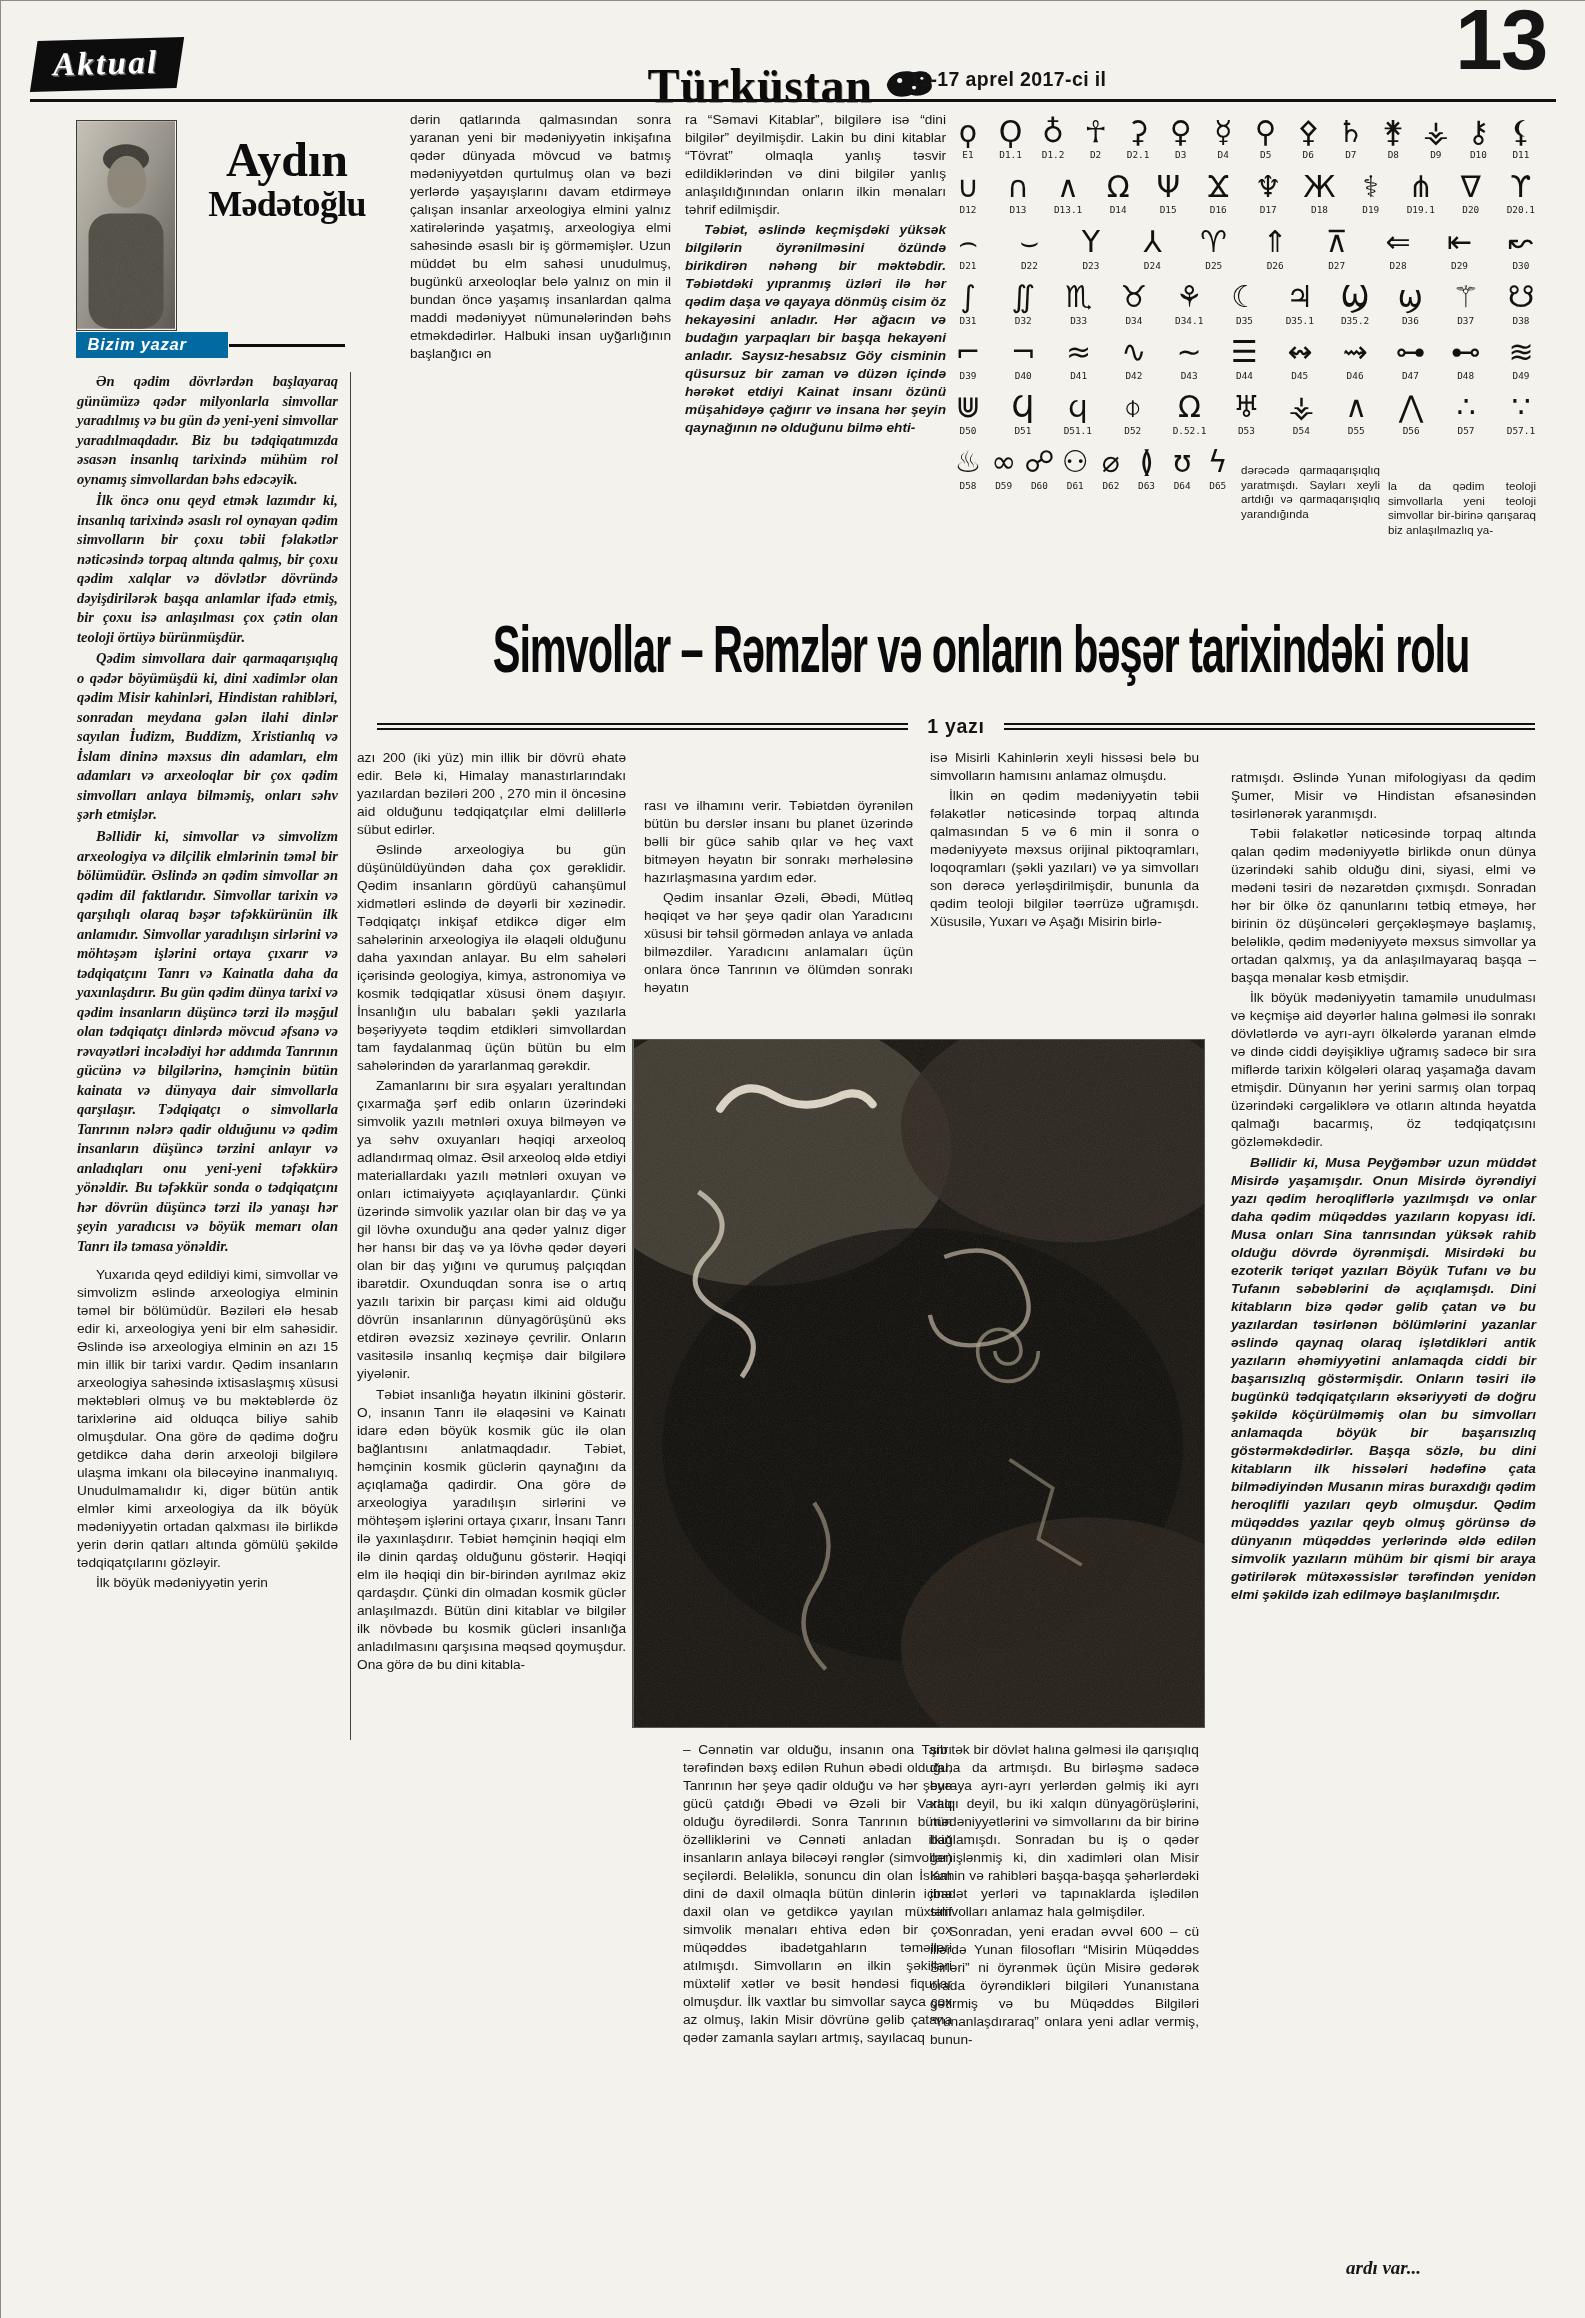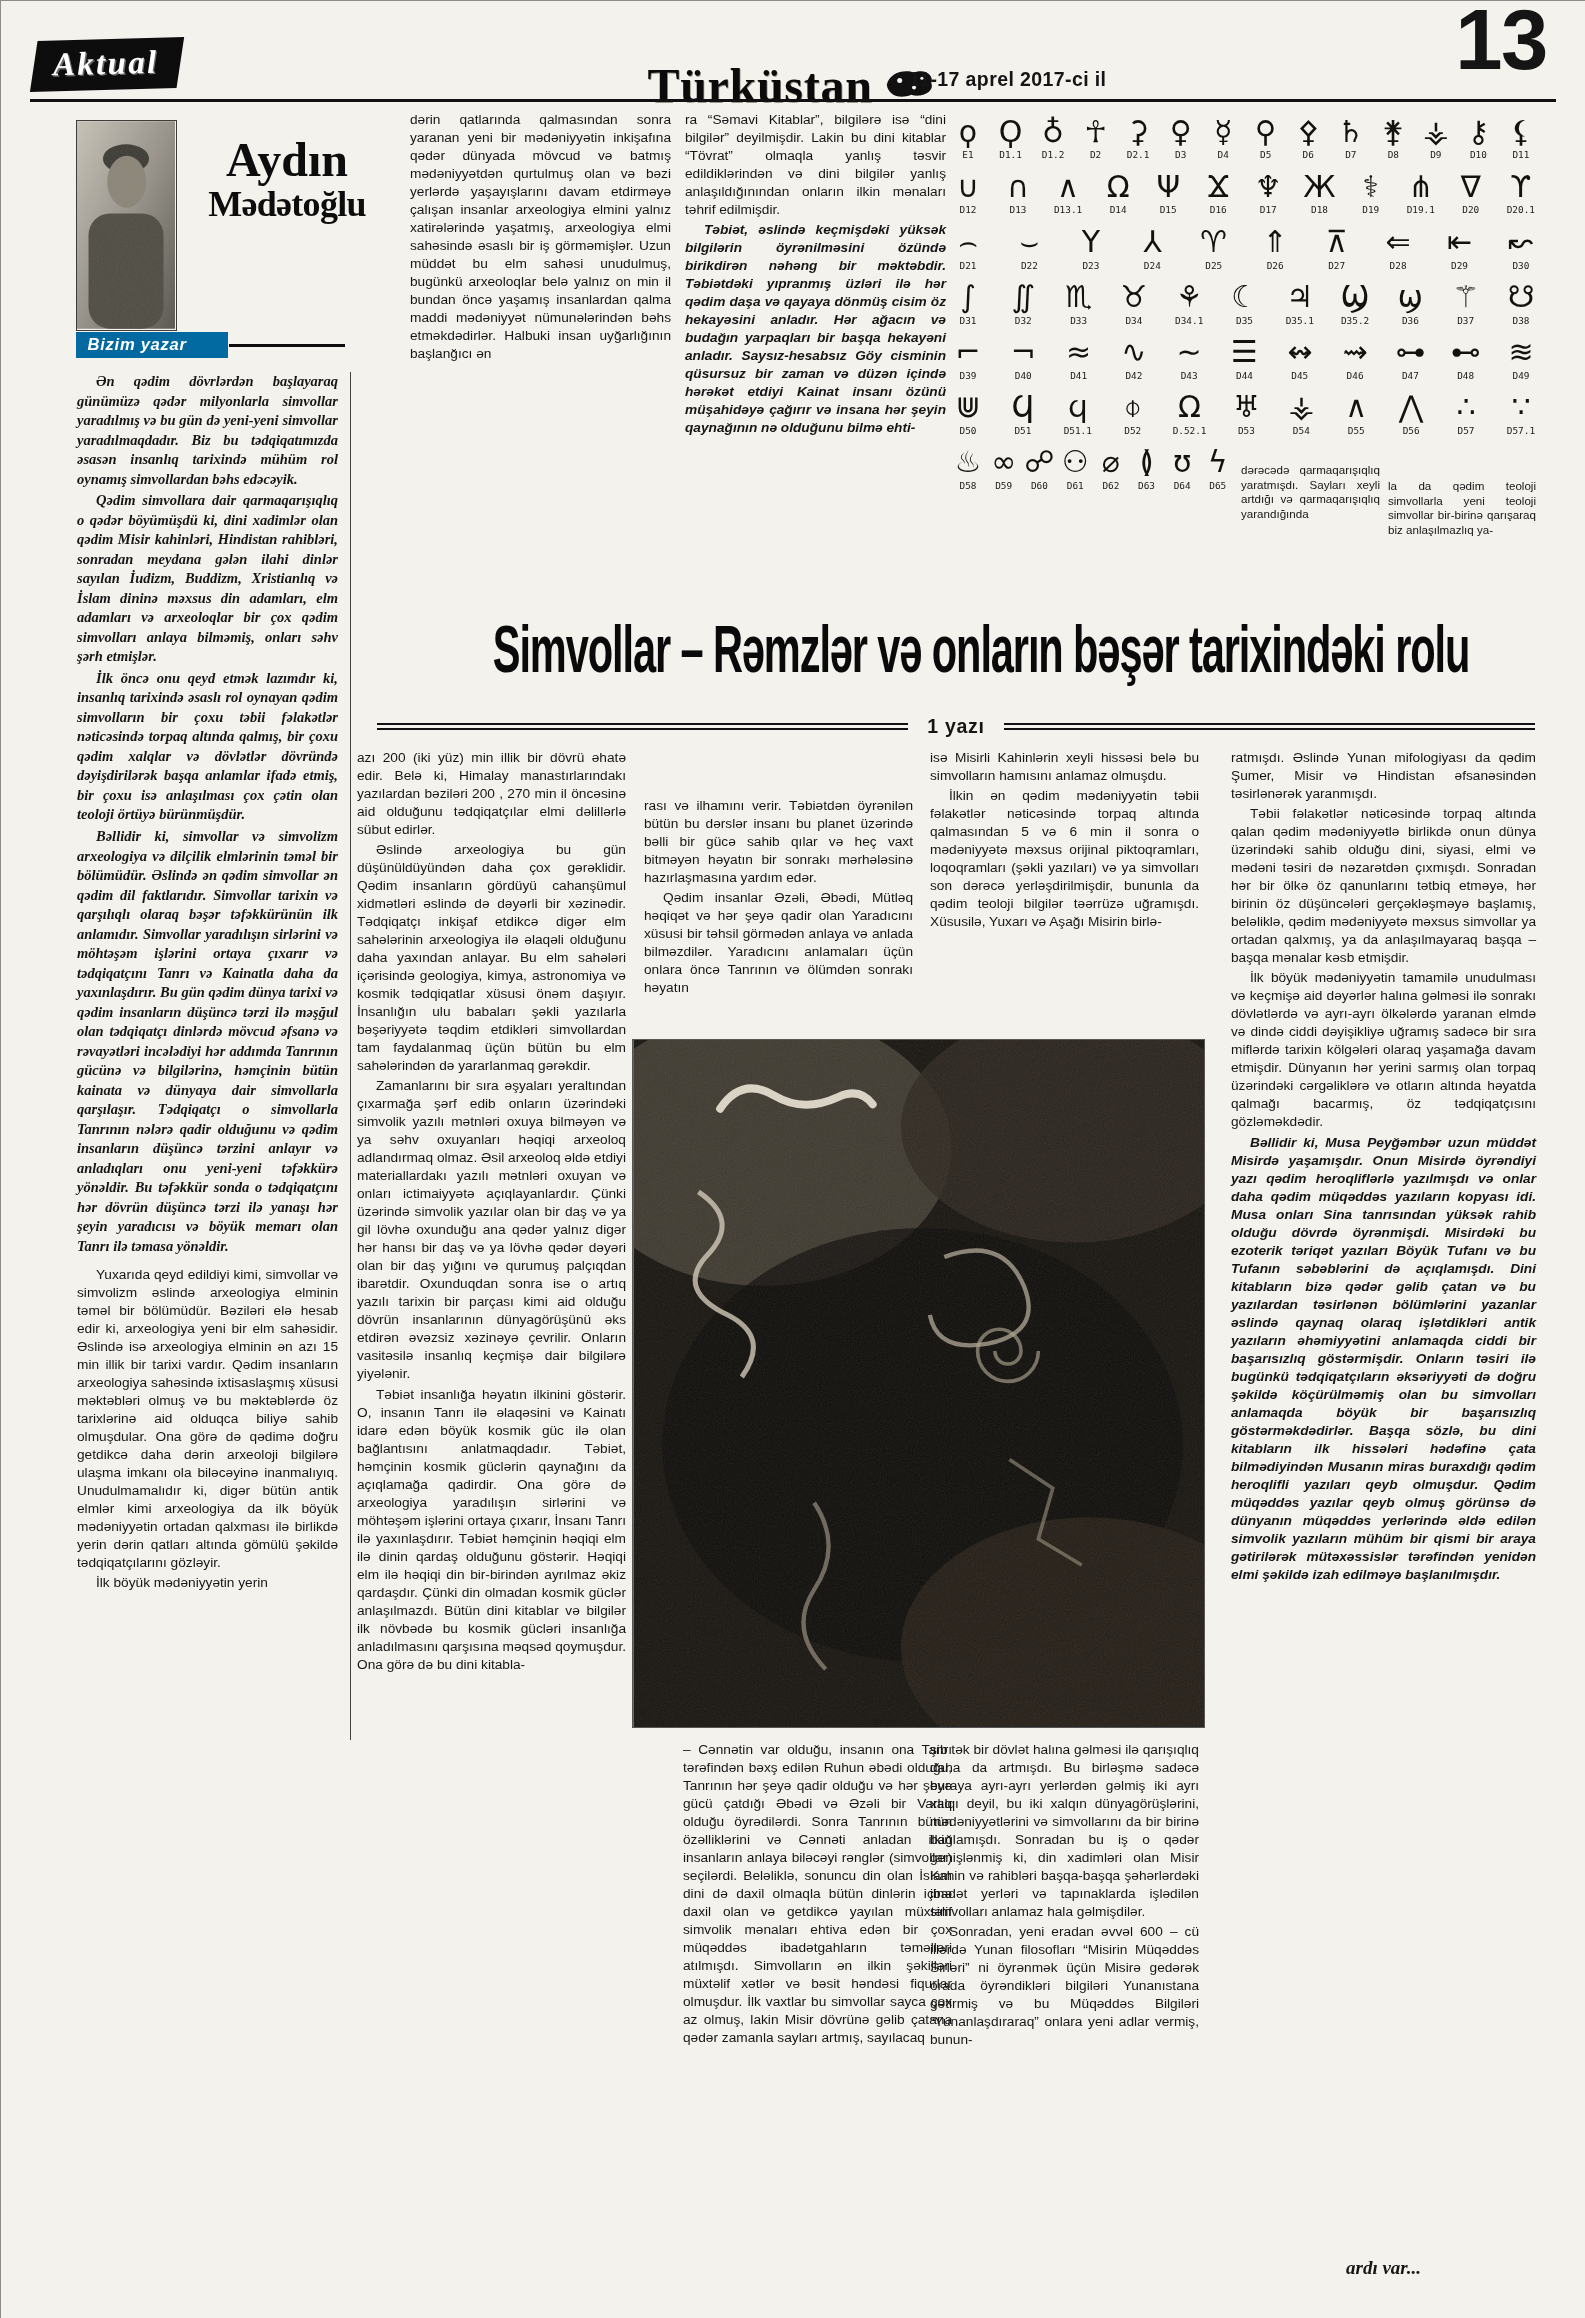--- a/index.html
+++ b/index.html
@@ -76,21 +76,21 @@
   }
   .kicker-row{ position:absolute; left:376px; top:714px; width:1158px; display:flex; align-items:center; gap:19px; }
   .kicker-rule{ flex:1; height:7.2px; border-top:2.2px solid #111; border-bottom:2.2px solid #111; }
   .kicker-label{ font-weight:bold; font-size:19.5px; letter-spacing:0.7px; }
   
   .col-b2{ left:356px; top:748px; width:269px; }
   .col-b3-top{ left:643px; top:748px; width:269px; height:284px; overflow:hidden;margin-top:48px; }
   .col-b4-top{ left:929px; top:748px; width:269px; height:284px; overflow:hidden; }
   .col-b3-bot{ left:643px; top:1740px; width:269px;margin-left:39px; }
   .col-b4-bot{ left:929px; top:1740px; width:269px; }
-  .col-b5{ left:1230px; top:748px; width:305px; }
+  .col-b5{ left:1230px; top:768px; width:305px; }
   .article-photo{ position:absolute; left:631px; top:1038px; width:573px; height:689px; border:0.7px solid #555; overflow:hidden; }
   .footer-note{
     position:absolute; left:1230px; top:2256px; width:305px; text-align:center;
     font-family:"Liberation Serif", serif; font-weight:bold; font-style:italic; font-size:19px;
   }
 </style>
 </head>
 <body>
 
 <div class="page">
@@ -141,22 +141,22 @@
   </div>
   <div class="author-banner">
     <span>Bizim yazar</span>
   </div>
   <div class="banner-tail"></div>
   <div class="left-divider"></div>
 
   <div class="col col-left">
     <div class="par italic-serif">
         <p>Ən qədim dövrlərdən başlayaraq günümüzə qədər milyonlarla simvollar yaradılmış və bu gün də yeni-yeni simvollar yaradılmaqdadır. Biz bu tədqiqatımızda əsasən insanlıq tarixində mühüm rol oynamış simvollardan bəhs edəcəyik.</p>
+        <p>İlk öncə onu qeyd etmək lazımdır ki, insanlıq tarixində əsaslı rol oynayan qədim simvolların bir çoxu təbii fəlakətlər nəticəsində torpaq altında qalmış, bir çoxu qədim xalqlar və dövlətlər dövründə dəyişdirilərək başqa anlamlar ifadə etmiş, bir çoxu isə anlaşılması çox çətin olan teoloji örtüyə bürünmüşdür.</p>
         <p>Qədim simvollara dair qarmaqarışıqlıq o qədər böyümüşdü ki, dini xadimlər olan qədim Misir kahinləri, Hindistan rahibləri, sonradan meydana gələn ilahi dinlər sayılan İudizm, Buddizm, Xristianlıq və İslam dininə məxsus din adamları, elm adamları və arxeoloqlar bir çox qədim simvolları anlaya bilməmiş, onları səhv şərh etmişlər.</p>
-        <p>İlk öncə onu qeyd etmək lazımdır ki, insanlıq tarixində əsaslı rol oynayan qədim simvolların bir çoxu təbii fəlakətlər nəticəsində torpaq altında qalmış, bir çoxu qədim xalqlar və dövlətlər dövründə dəyişdirilərək başqa anlamlar ifadə etmiş, bir çoxu isə anlaşılması çox çətin olan teoloji örtüyə bürünmüşdür.</p>
         <p>Bəllidir ki, simvollar və simvolizm arxeologiya və dilçilik elmlərinin təməl bir bölümüdür. Əslində ən qədim simvollar ən qədim dil faktlarıdır. Simvollar tarixin və qarşılıqlı olaraq bəşər təfəkkürünün ilk anlamıdır. Simvollar yaradılışın sirlərini və möhtəşəm işlərini ortaya çıxarır və tədqiqatçını Tanrı və Kainatla daha da yaxınlaşdırır. Bu gün qədim dünya tarixi və qədim insanların düşüncə tərzi ilə məşğul olan tədqiqatçı dinlərdə mövcud əfsanə və rəvayətləri incələdiyi hər addımda Tanrının gücünə və bilgilərinə, həmçinin bütün kainata və dünyaya dair simvollarla qarşılaşır. Tədqiqatçı o simvollarla Tanrının nələrə qadir olduğunu və qədim insanların düşüncə tərzini anlayır və anladıqları onu yeni-yeni təfəkkürə yönəldir. Bu təfəkkür sonda o tədqiqatçını hər dövrün düşüncə tərzi ilə yanaşı hər şeyin yaradıcısı və böyük memarı olan Tanrı ilə təmasa yönəldir.</p>
       </div>
     <div class="par regular">
         <p>Yuxarıda qeyd edildiyi kimi, simvollar və simvolizm əslində arxeologiya elminin təməl bir bölümüdür. Bəziləri elə hesab edir ki, arxeologiya yeni bir elm sahəsidir. Əslində isə arxeologiya elminin ən azı 15 min illik bir tarixi vardır. Qədim insanların arxeologiya sahəsində ixtisaslaşmış xüsusi məktəbləri olmuş və bu məktəblərdə öz tarixlərinə aid olduqca biliyə sahib olmuşdular. Ona görə də qədimə doğru getdikcə daha dərin arxeoloji bilgilərə ulaşma imkanı ola biləcəyinə inanmalıyıq. Unudulmamalıdır ki, digər bütün antik elmlər kimi arxeologiya da ilk böyük mədəniyyətin ortadan qalxması ilə birlikdə yerin dərin qatları altında gömülü şəkildə tədqiqatçılarını gözləyir.</p>
         <p>İlk böyük mədəniyyətin yerin</p>
       </div>
   </div>
 
   <div class="col col-top-a par body-text">
       <p class="ni">dərin qatlarında qalmasından sonra yaranan yeni bir mədəniyyətin inkişafına qədər dünyada mövcud və batmış mədəniyyətdən qurtulmuş olan və bəzi yerlərdə yaşayışlarını davam etdirməyə çalışan insanlar arxeologiya elmini yalnız xatirələrində yaşatmış, arxeologiya elmi sahəsində əsaslı bir iş görməmişlər. Uzun müddət bu elm sahəsi unudulmuş, bugünkü arxeoloqlar belə yalnız on min il bundan öncə yaşamış insanlardan qalma maddi mədəniyyət nümunələrindən bəhs etməkdədirlər. Halbuki insan uyğarlığının başlanğıcı ən</p>

